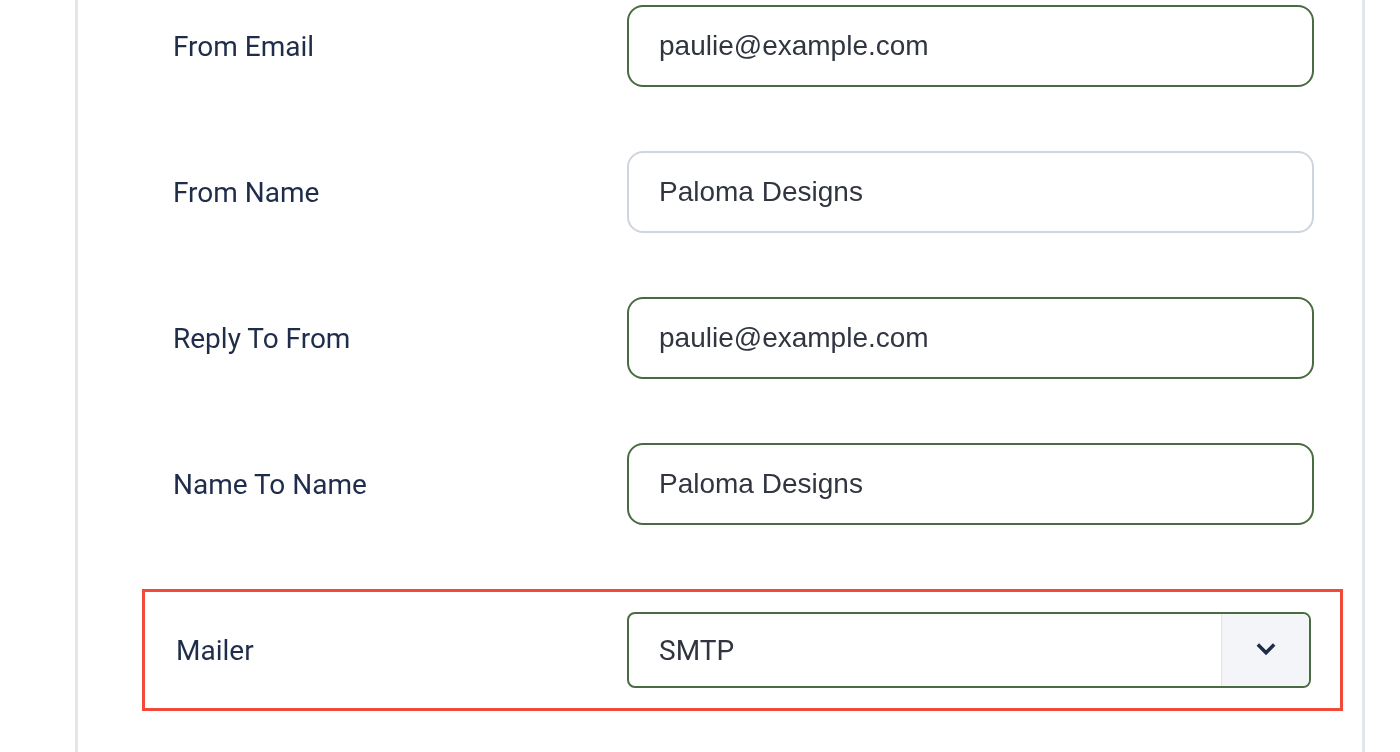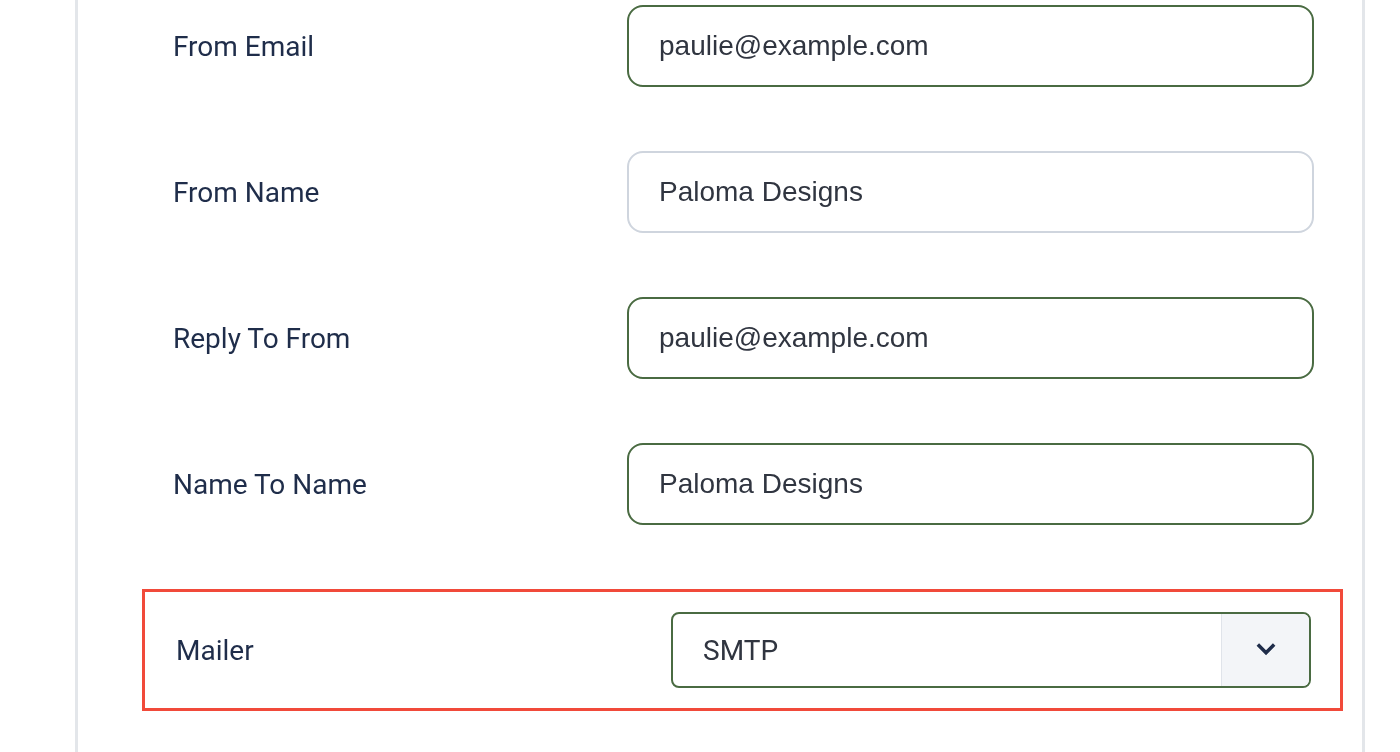--- a/index.html
+++ b/index.html
@@ -45,21 +45,20 @@
       display: flex;
       align-items: center;
       margin-bottom: 64px;
     }
     .form-row.highlighted {
       border: 3px solid #f14a3a;
       padding: 20px 0 20px 0;
       margin-left: -3px;
       margin-right: -3px;
       margin-bottom: 0;
-      gap: 44px;
     }
     .form-row.highlighted .label-col {
       padding-left: 31px;
     }
     .form-row.highlighted .field-col {
       padding-right: 29px;
     }
     .label-col {
       width: 482px;
       flex-shrink: 0;

